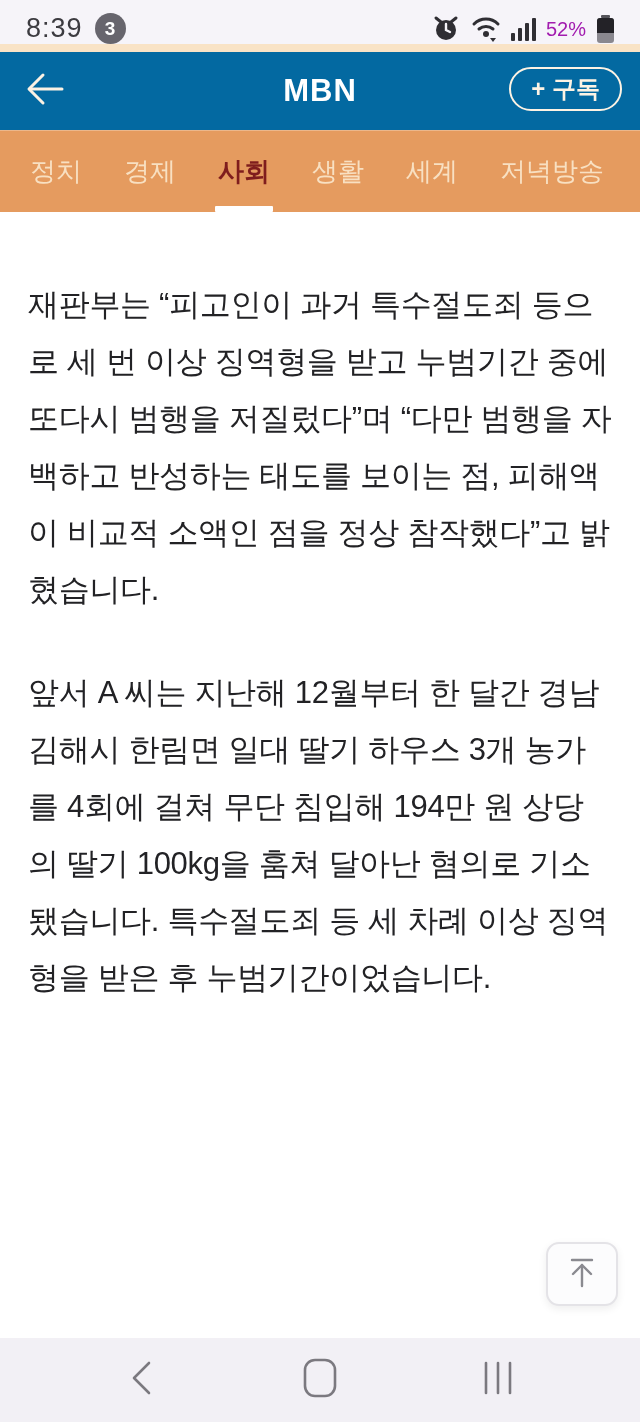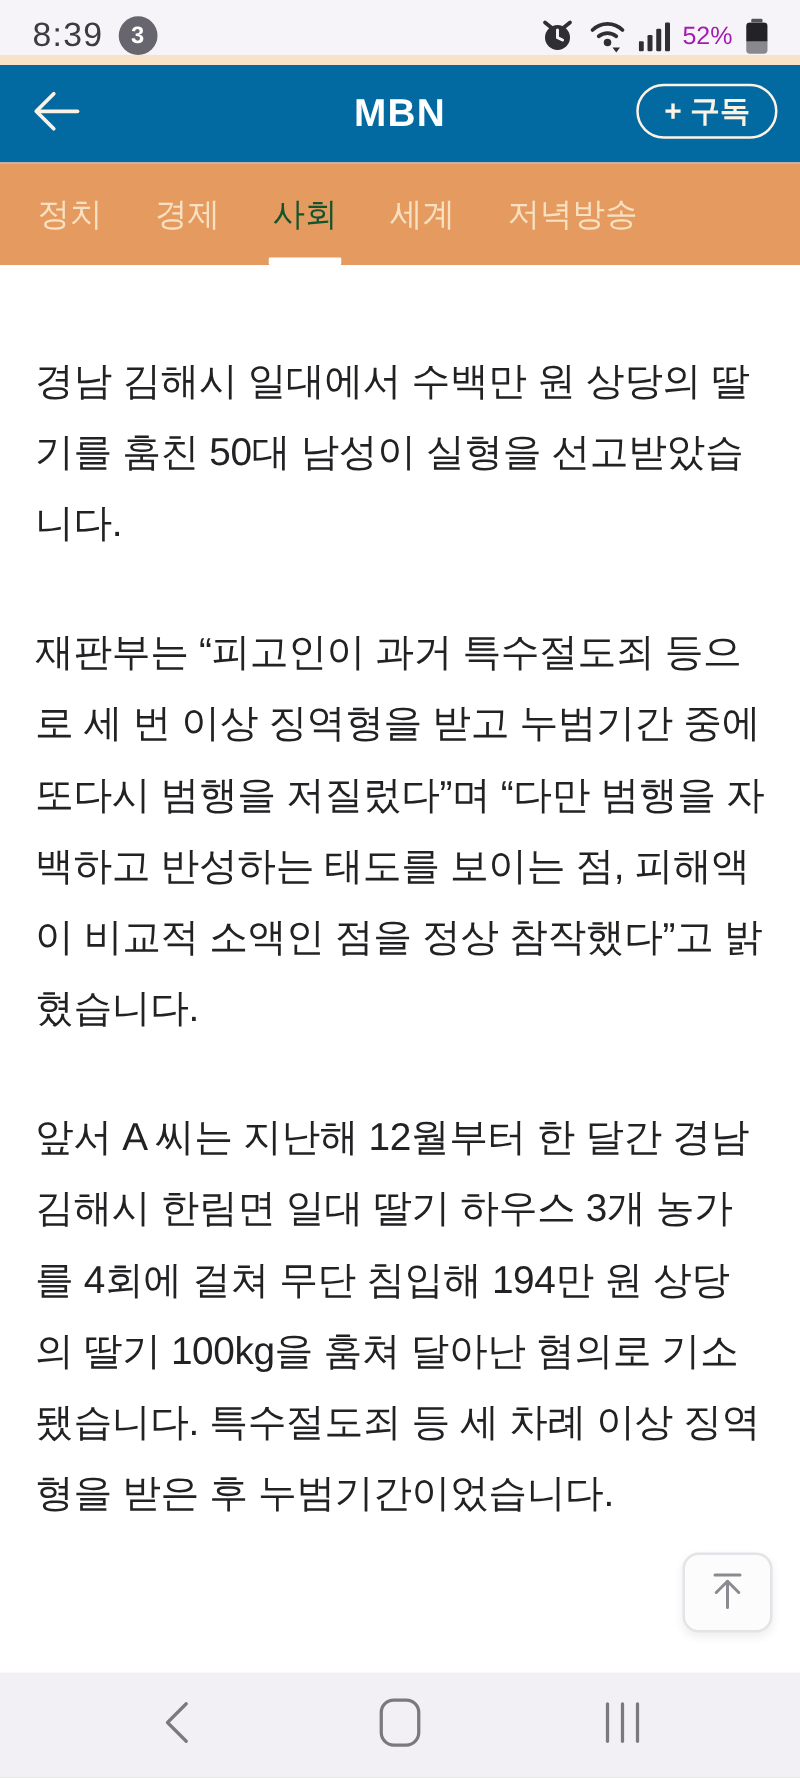--- a/index.html
+++ b/index.html
@@ -44,21 +44,21 @@
   .tabbar{
     position:absolute;top:130px;left:0;width:640px;height:82px;background:#e59b5f;
     border-top:1px solid rgba(255,255,255,0.28);
     display:flex;align-items:center;gap:42px;padding-left:30px;box-sizing:border-box;
     overflow:hidden;white-space:nowrap;
   }
   .tab{
     position:relative;height:100%;display:flex;align-items:center;
     font-size:26px;color:#f8e0c2;flex:0 0 auto;
   }
-  .tab.active{color:#14532d;font-weight:normal;}
+  .tab.active{color:#7f1d1d;font-weight:bold;}
   .tab.active::after{
     content:"";position:absolute;left:50%;transform:translateX(-50%);
     bottom:0;width:58px;height:6px;background:#ffffff;border-radius:1px;
   }
   
   .article{
     position:absolute;top:212px;left:0;width:640px;height:1126px;background:#ffffff;
     padding:64px 28px 0;box-sizing:border-box;
   }
   .article p{
@@ -137,26 +137,26 @@
       </span>
     </div>
     <div class="app-title">MBN</div>
     <div class="subscribe-btn">+ 구독</div>
   </div>
 
   <div class="tabbar">
     <div class="tab">정치</div>
     <div class="tab">경제</div>
     <div class="tab active">사회</div>
+    <div class="tab">생활</div>
     <div class="tab">세계</div>
     <div class="tab">저녁방송</div>
   </div>
 
   <div class="article">
-    <p>경남 김해시 일대에서 수백만 원 상당의 딸기를 훔친 50대 남성이 실형을 선고받았습니다.</p>
     <p>재판부는 “피고인이 과거 특수절도죄 등으로 세 번 이상 징역형을 받고 누범기간 중에 또다시 범행을 저질렀다”며 “다만 범행을 자백하고 반성하는 태도를 보이는 점, 피해액이 비교적 소액인 점을 정상 참작했다”고 밝혔습니다.</p>
     <p>앞서 A 씨는 지난해 12월부터 한 달간 경남 김해시 한림면 일대 딸기 하우스 3개 농가를 4회에 걸쳐 무단 침입해 194만 원 상당의 딸기 100kg을 훔쳐 달아난 혐의로 기소됐습니다. 특수절도죄 등 세 차례 이상 징역형을 받은 후 누범기간이었습니다.</p>
   </div>
 
   <div class="scrolltop">
     <span>
       <svg width="40" height="40" viewBox="0 0 40 40">
         <line x1="10" y1="8" x2="30" y2="8" stroke="#8a8a90" stroke-width="2.4" stroke-linecap="round"></line>
         <line x1="20" y1="34" x2="20" y2="13" stroke="#8a8a90" stroke-width="2.4" stroke-linecap="round"></line>
         <polyline points="11,22 20,13 29,22" fill="none" stroke="#8a8a90" stroke-width="2.4" stroke-linecap="round" stroke-linejoin="round"></polyline>

